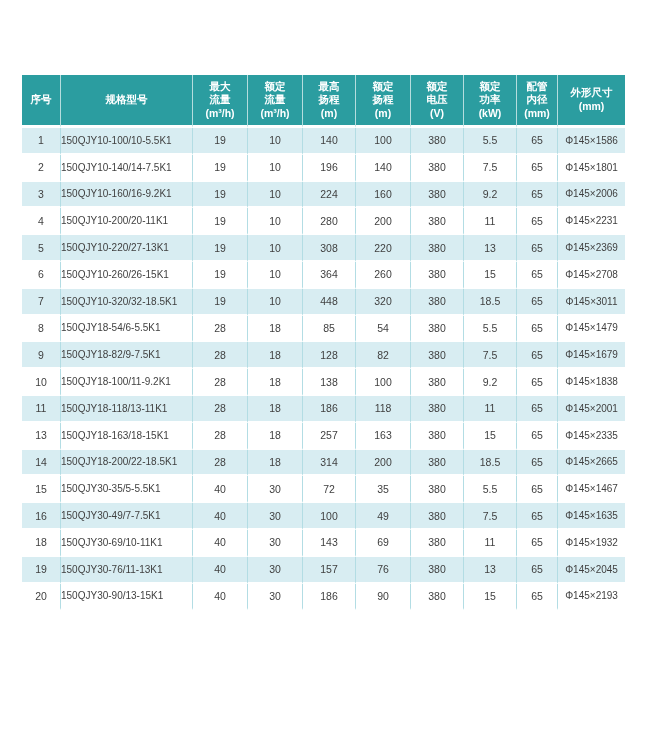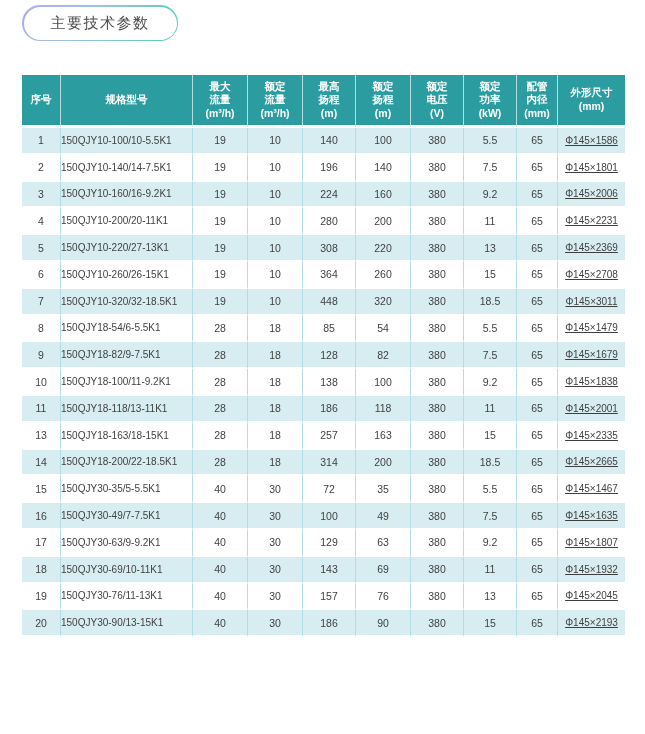--- a/index.html
+++ b/index.html
@@ -42,30 +42,27 @@
   tbody td {
     height:26.8px; text-align:center; vertical-align:middle;
     font-size:10.5px; color:#3f3f3f;
     border-bottom:2px solid #ffffff;
     white-space:nowrap; overflow:hidden;
   }
   tbody td + td { border-left:1px solid #b3dde4; }
   tbody tr:nth-child(odd) td { background:#d8edf2; }
   tbody tr:nth-child(even) td { background:#ffffff; }
   tbody td.model { text-align:left; font-size:10px; }
-  tbody td.dims { font-size:10px;text-decoration:underline; }
+  tbody td.dims { font-size:10px; }
 </style>
 </head>
 <body>
 
 <div class="page">
 
-  <div class="badge-wrap">
-    <div class="badge-inner">主要技术参数</div>
-  </div>
 
   <table class="params">
     <colgroup>
       <col class="c0">
         <col class="c1">
         <col class="c2">
         <col class="c3">
         <col class="c4">
       <col class="c5">
         <col class="c6">
@@ -277,32 +274,20 @@
           <td>40</td>
           <td>30</td>
           <td>100</td>
           <td>49</td>
           <td>380</td>
           <td>7.5</td>
           <td>65</td>
           <td class="dims">Φ145×1635</td>
         </tr>
         <tr>
-          <td>17</td>
-          <td class="model">150QJY30-63/9-9.2K1</td>
-          <td>40</td>
-          <td>30</td>
-          <td>129</td>
-          <td>63</td>
-          <td>380</td>
-          <td>9.2</td>
-          <td>65</td>
-          <td class="dims">Φ145×1807</td>
-        </tr>
-        <tr>
           <td>18</td>
           <td class="model">150QJY30-69/10-11K1</td>
           <td>40</td>
           <td>30</td>
           <td>143</td>
           <td>69</td>
           <td>380</td>
           <td>11</td>
           <td>65</td>
           <td class="dims">Φ145×1932</td>

